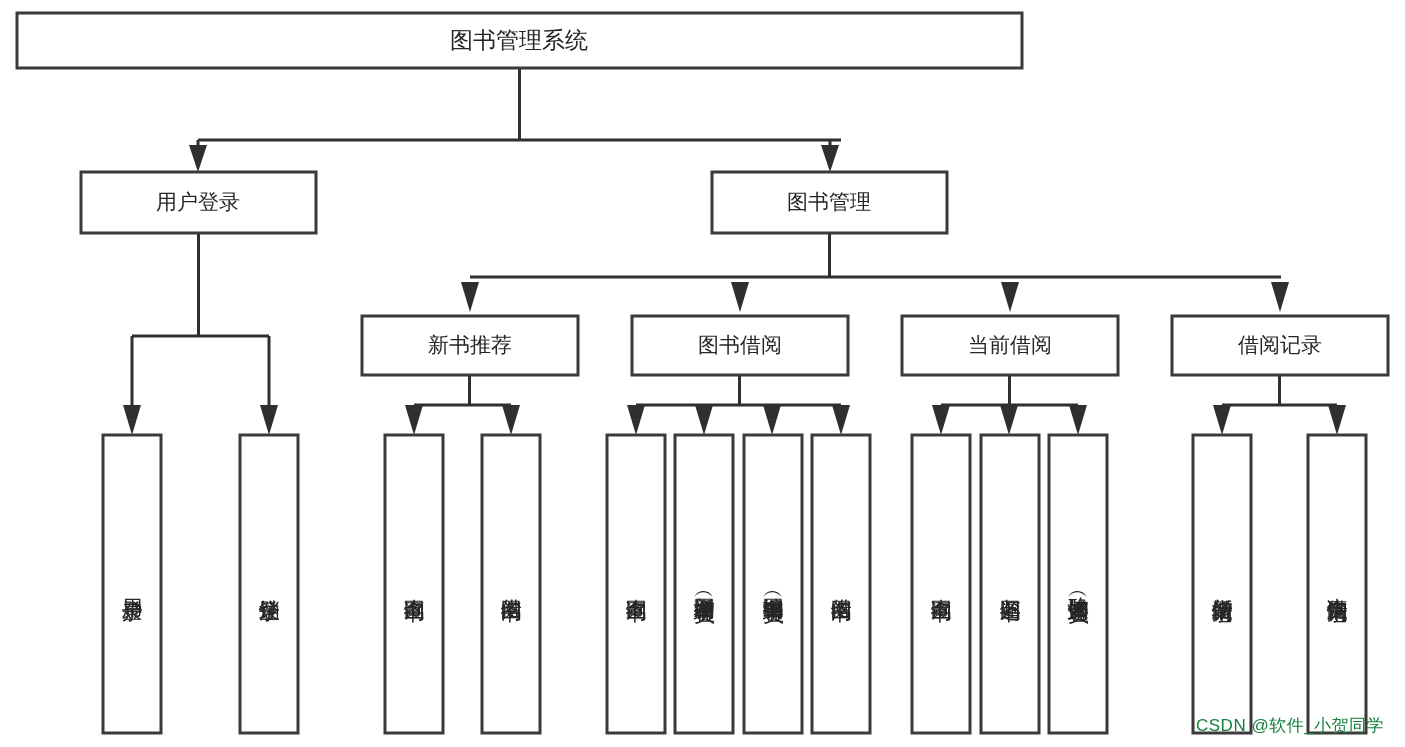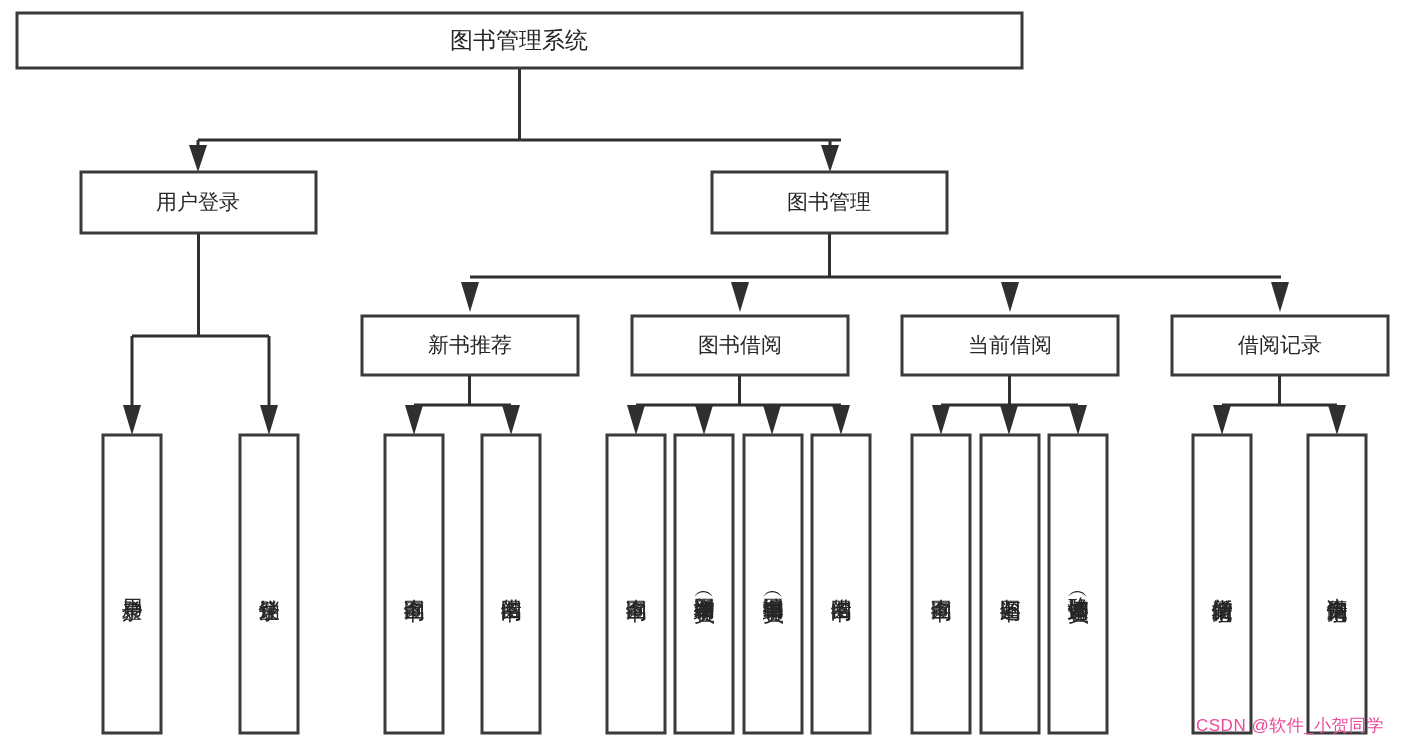--- a/index.html
+++ b/index.html
@@ -66,21 +66,21 @@
     line-height: 1.06;
     color: #262626;
     letter-spacing: 1px;
     white-space: nowrap;
     text-align: center;
   }
   .watermark {
     position: absolute;
     font-family: "Liberation Sans", "DejaVu Sans", sans-serif;
     font-size: 17px;
-    color: #ec4899;
+    color: #15803d;
     white-space: nowrap;
     letter-spacing: 0.5px;
   }
 </style>
 </head>
 <body>
 
 <div id="diagram-root">
 
   <svg class="diagram-canvas" viewBox="0 0 1405 747">

